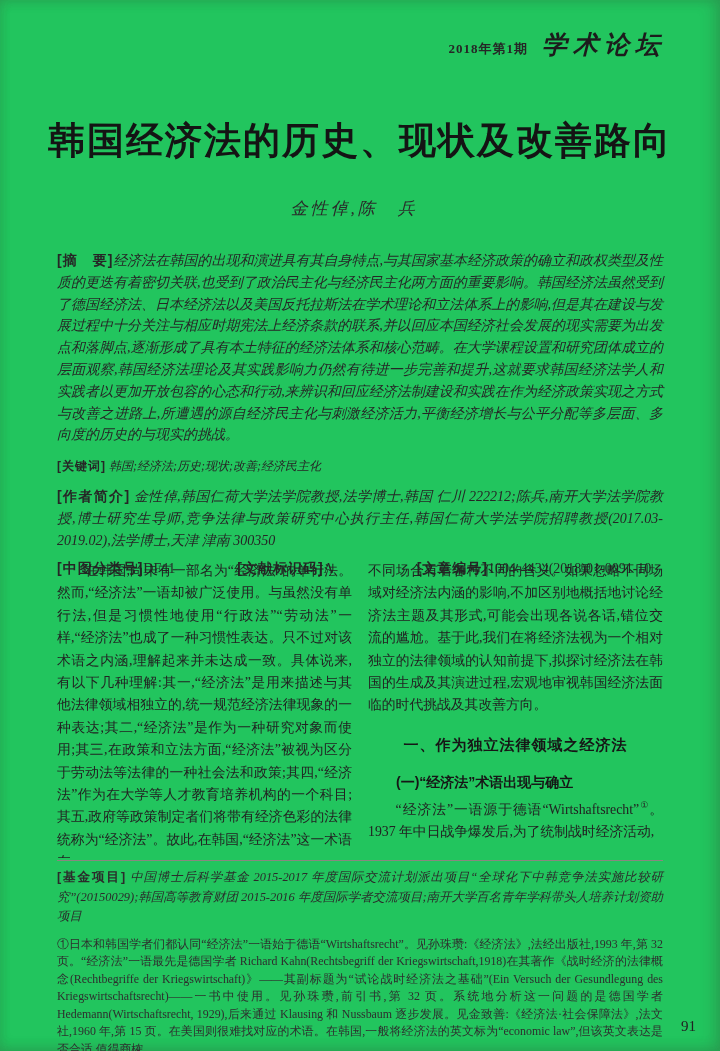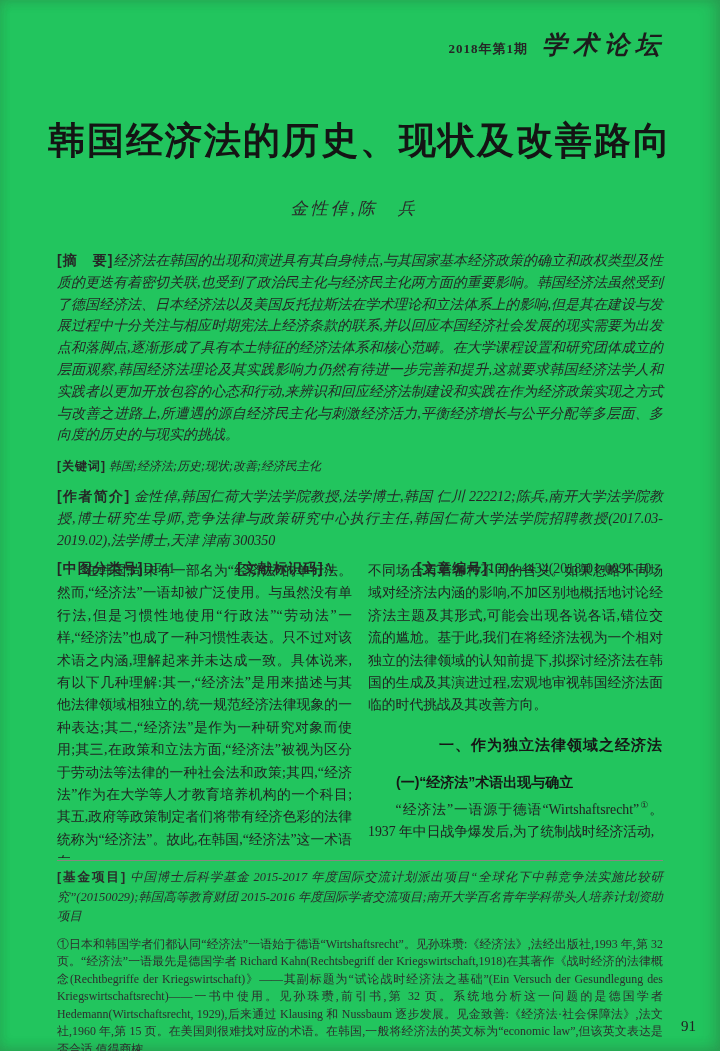--- a/index.html
+++ b/index.html
@@ -26,21 +26,21 @@
   .blbl{font-family:"Liberation Sans","DejaVu Sans",sans-serif;font-weight:bold;font-style:normal;letter-spacing:1px;}
   .meta{display:flex;margin-top:9px;font-size:14px;font-style:normal;}
   .meta .m2{margin-left:62px;}
   .meta .m3{margin-left:59px;padding-left:24px;}
   
   .columns{position:absolute;top:560px;left:57px;width:606px;height:298px;display:flex;gap:16px;overflow:hidden;}
   .col{width:295px;font-size:13.8px;line-height:22.4px;text-align:justify;color:#222;}
   .col p{margin:0;}
   .p-indent{text-indent:2em;}
   .sec-h{font-family:Liberation Serif, serif;font-size:15px;font-weight:700;
-    text-align:right;margin:17px 0 15px;color:#161616;letter-spacing:1px;}
+    text-align:center;margin:17px 0 15px;color:#161616;letter-spacing:1px;}
   .sub-h{font-family:"Liberation Sans","DejaVu Sans",sans-serif;font-size:14px;font-weight:700;
     text-indent:2em;margin:0 0 5px;color:#161616;}
   sup{font-size:9px;line-height:0;}
   
   .footarea{position:absolute;top:860px;left:57px;width:606px;border-top:1px solid #8a8680;padding-top:7px;}
   .fund{font-size:12.4px;line-height:19.5px;text-align:justify;font-style:italic;color:#2b2b2b;}
   .fund .blbl{font-size:12.6px;}
   .fnote{margin-top:9px;font-size:11.9px;line-height:17.6px;text-align:justify;color:#2e2e2e;}
   .pageno{position:absolute;right:24px;bottom:16px;font-size:15px;color:#222;margin-top:40px;}
 </style>

